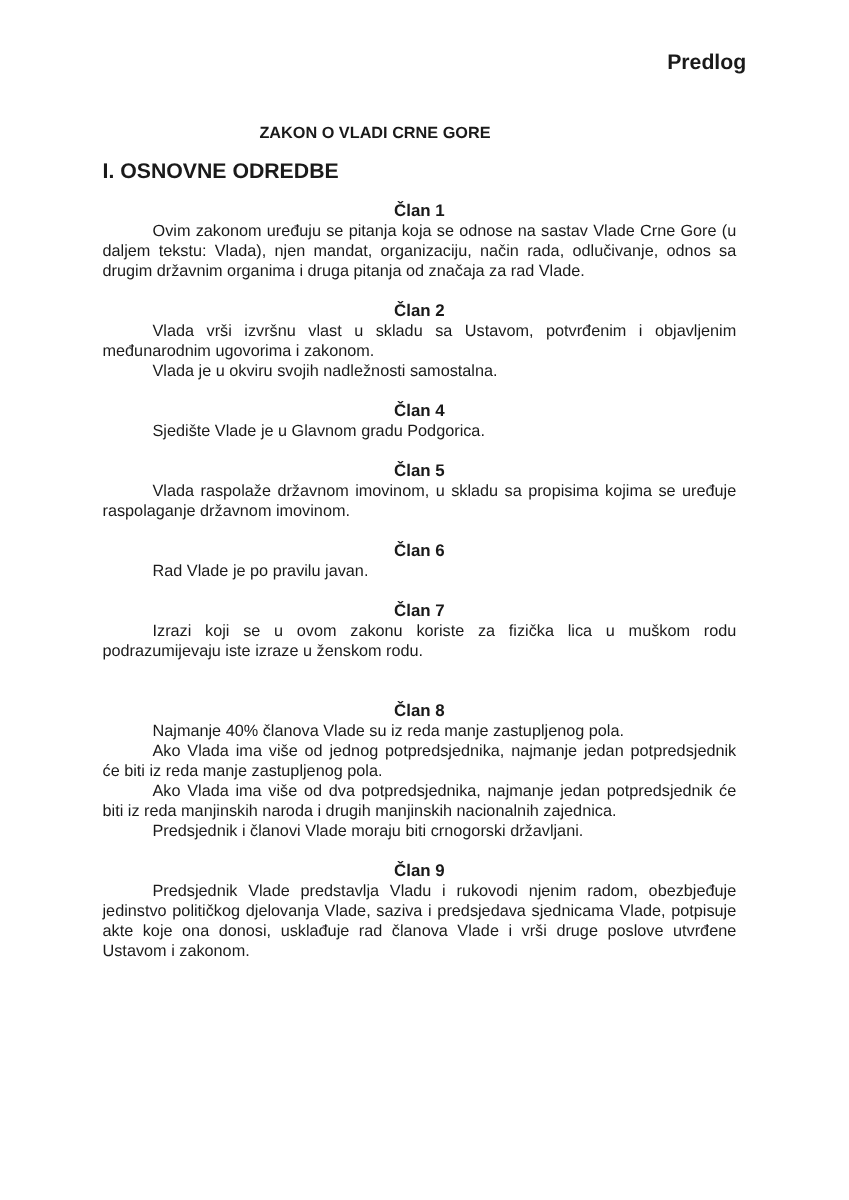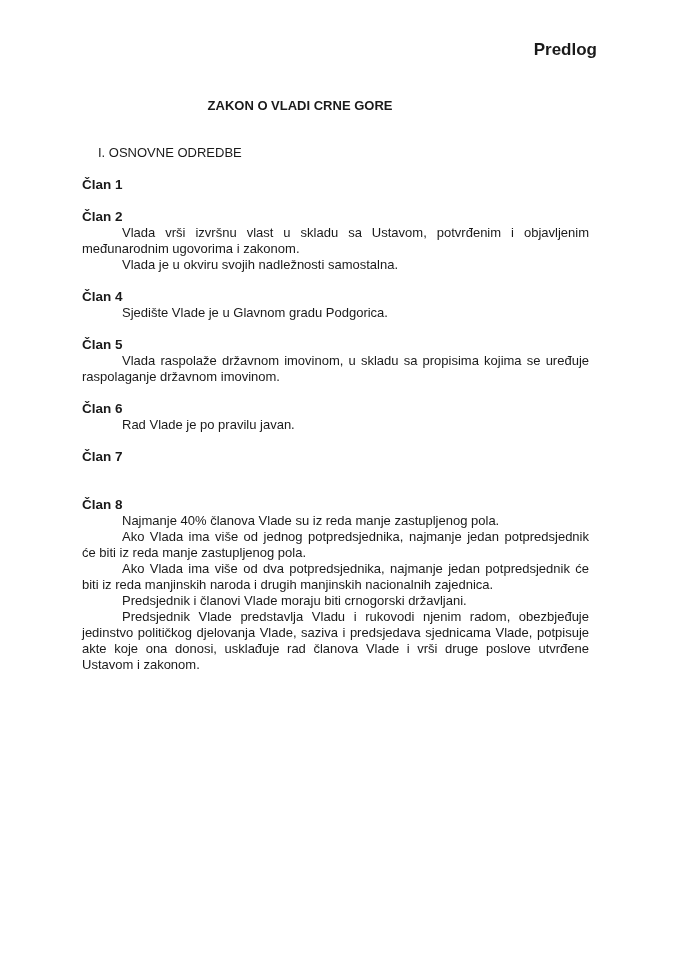--- a/index.html
+++ b/index.html
@@ -1,54 +1,57 @@
 <!DOCTYPE html>
 <html><head>
 <meta charset="utf-8">
 <style>
   html, body { margin: 0; padding: 0; background: #ffffff; }
   body { width: 679px; height: 960px; position: relative; overflow: hidden;
          font-family: "Liberation Sans", sans-serif; color: #1a1a1a; }
   .predlog { position: absolute; right: 82px; top: 40px; font-weight: bold; font-size: 17px; }
   .title { position: absolute; left: 0; width: 600px; top: 98px; text-align: center; font-weight: bold; font-size: 13px; }
   .body { position: absolute; left: 82px; top: 129px; width: 507px; font-size: 13px; line-height: 16px; }
-  .section { font-weight: normal; font-size: 13px; margin: 16px; }
-  .clan { font-weight: bold; text-align: left; margin: 16px 0 0 0; font-size: 13.5px; }
+  .section { font-weight: bold; font-size: 17px; margin: 0; }
+  .clan { font-weight: bold; text-align: center; margin: 16px 0 0 0; font-size: 13.5px; }
   .sec-gap { height: 16px; }
   p { margin: 0; text-align: justify; text-indent: 40px; }
 </style>
 </head>
 <body>
 
 <div class="predlog">Predlog</div>
 <div class="title">ZAKON O VLADI CRNE GORE</div>
 
 <div class="body">
   <div class="section">I. OSNOVNE ODREDBE</div>
 
   <div class="clan">Član 1</div>
+  <p>Ovim zakonom uređuju se pitanja koja se odnose na sastav Vlade Crne Gore (u daljem tekstu: Vlada), njen mandat, organizaciju, način rada, odlučivanje, odnos sa drugim državnim organima i druga pitanja od značaja za rad Vlade.</p>
 
   <div class="clan">Član 2</div>
   <p>Vlada vrši izvršnu vlast u skladu sa Ustavom, potvrđenim i objavljenim međunarodnim ugovorima i zakonom.</p>
 
   <p>Vlada je u okviru svojih nadležnosti samostalna.</p>
 
   <div class="clan">Član 4</div>
   <p>Sjedište Vlade je u Glavnom gradu Podgorica.</p>
 
   <div class="clan">Član 5</div>
   <p>Vlada raspolaže državnom imovinom, u skladu sa propisima kojima se uređuje raspolaganje državnom imovinom.</p>
 
   <div class="clan">Član 6</div>
   <p>Rad Vlade je po pravilu javan.</p>
 
   <div class="clan">Član 7</div>
+  <p>Izrazi koji se u ovom zakonu koriste za fizička lica u muškom rodu podrazumijevaju iste izraze u ženskom rodu.</p>
 
   <div class="sec-gap"></div>
 
   <div class="clan">Član 8</div>
   <p>Najmanje 40% članova Vlade su iz reda manje zastupljenog pola.</p>
   <p>Ako Vlada ima više od jednog potpredsjednika, najmanje jedan potpredsjednik će biti iz reda manje zastupljenog pola.</p>
   <p>Ako Vlada ima više od dva potpredsjednika, najmanje jedan potpredsjednik će biti iz reda manjinskih naroda i drugih manjinskih nacionalnih zajednica.</p>
   <p>Predsjednik i članovi Vlade moraju biti crnogorski državljani.</p>
 
+  <div class="clan">Član 9</div>
   <p>Predsjednik Vlade predstavlja Vladu i rukovodi njenim radom, obezbjeđuje jedinstvo političkog djelovanja Vlade, saziva i predsjedava sjednicama Vlade, potpisuje akte koje ona donosi, usklađuje rad članova Vlade i vrši druge poslove utvrđene Ustavom i zakonom.</p>
 </div>
 
 </body></html>

